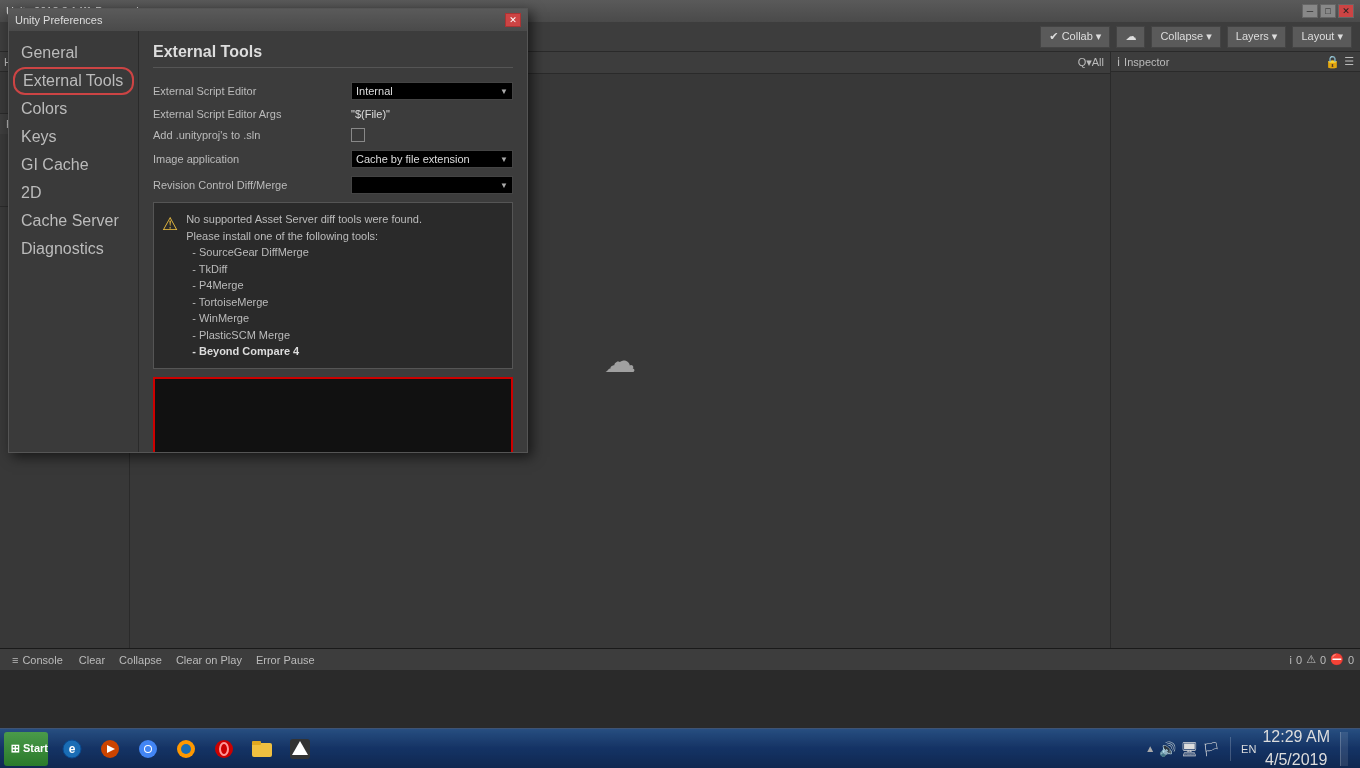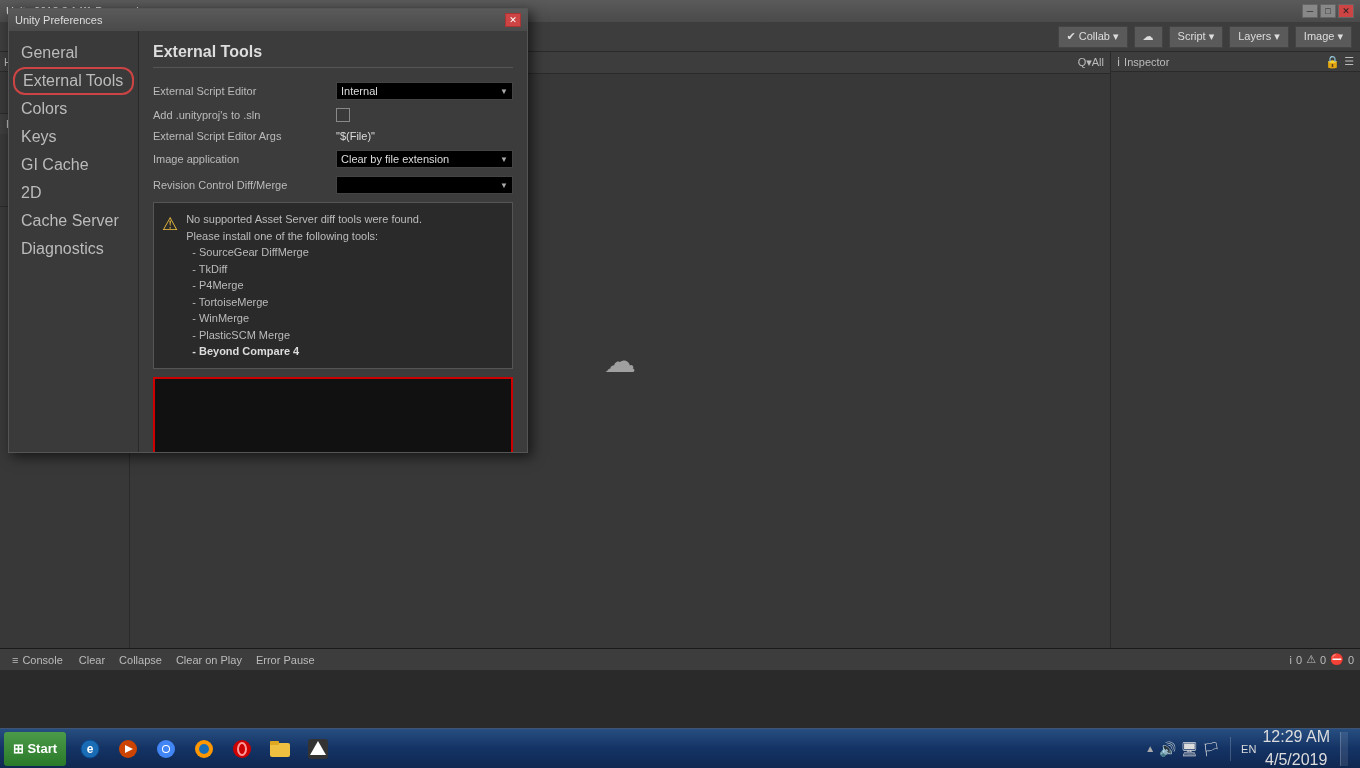--- a/index.html
+++ b/index.html
@@ -294,21 +294,21 @@
       font-weight: bold;
       color: #ddd;
       margin-bottom: 14px;
       border-bottom: 1px solid #555;
       padding-bottom: 6px;
     }
     .pref-row {
       display: flex;
       align-items: center;
       margin-bottom: 8px;
-      gap: 8px;
+      gap: 23px;
     }
     .pref-label {
       width: 175px;
       font-size: 11px;
       color: #bbb;
       flex-shrink: 0;
     }
     .pref-dropdown {
       flex: 1;
       height: 18px;
@@ -374,29 +374,29 @@
       height: 40px;
       background: linear-gradient(180deg, rgba(40,80,130,0.9) 0%, rgba(20,50,100,0.95) 50%, rgba(15,40,80,0.98) 100%);
       border-top: 1px solid rgba(255,255,255,0.2);
       display: flex;
       align-items: center;
       padding: 0 4px;
       gap: 2px;
       z-index: 200;
     }
     .taskbar-start {
-      width: 62px;
+      width: 44px;
       height: 34px;
       background: linear-gradient(180deg, #4a9a4a 0%, #2a7a2a 100%);
       border-radius: 3px;
       display: flex;
       align-items: center;
-      justify-content: center;
+      justify-content: flex-end;
       color: #fff;
-      font-size: 13px;
+      font-size: 11px;
       font-weight: bold;
       cursor: pointer;
       margin-right: 4px;
     }
     .taskbar-icon {
       width: 36px;
       height: 34px;
       display: flex;
       align-items: center;
       justify-content: center;
@@ -507,23 +507,23 @@
     </div>
 
     <div class="unity-toolbar">
       <div class="toolbar-play-btn">▶</div>
       <div class="toolbar-play-btn">⏸</div>
       <div class="toolbar-play-btn">⏭</div>
       <div class="toolbar-spacer"></div>
       <div class="toolbar-right">
         <div class="toolbar-btn">✔ Collab ▾</div>
         <div class="toolbar-btn">☁</div>
-        <div class="toolbar-btn">Script ▾</div>
+        <div class="toolbar-btn">Collapse ▾</div>
         <div class="toolbar-btn">Layers ▾</div>
-        <div class="toolbar-btn">Image ▾</div>
+        <div class="toolbar-btn">Layout ▾</div>
       </div>
     </div>
 
     <div class="unity-main">
 
       <div class="left-panel">
         <div class="left-panel-tabs">
           <span style="cursor:pointer;">Hierarchy</span>
         </div>
         <div class="hierarchy-section">
@@ -645,34 +645,34 @@
 
         <div class="pref-row">
           <span class="pref-label">External Script Editor</span>
           <div class="pref-dropdown">
             <span>Internal</span>
             <span class="dropdown-arrow">▼</span>
           </div>
         </div>
 
         <div class="pref-row">
+          <span class="pref-label">External Script Editor Args</span>
+          <span class="pref-text-value">"$(File)"</span>
+        </div>
+
+        <div class="pref-row">
           <span class="pref-label">Add .unityproj's to .sln</span>
           <div class="pref-checkbox" style="background:#3a3a3a;border-color:#888;"></div>
-        </div>
-
-        <div class="pref-row">
-          <span class="pref-label">External Script Editor Args</span>
-          <span class="pref-text-value">"$(File)"</span>
         </div>
 
 
         <div class="pref-row">
           <span class="pref-label">Image application</span>
           <div class="pref-dropdown">
-            <span>Clear by file extension</span>
+            <span>Cache by file extension</span>
             <span class="dropdown-arrow">▼</span>
           </div>
         </div>
 
         <div class="pref-row">
           <span class="pref-label">Revision Control Diff/Merge</span>
           <div class="pref-dropdown">
             <span></span>
             <span class="dropdown-arrow">▼</span>
           </div>

